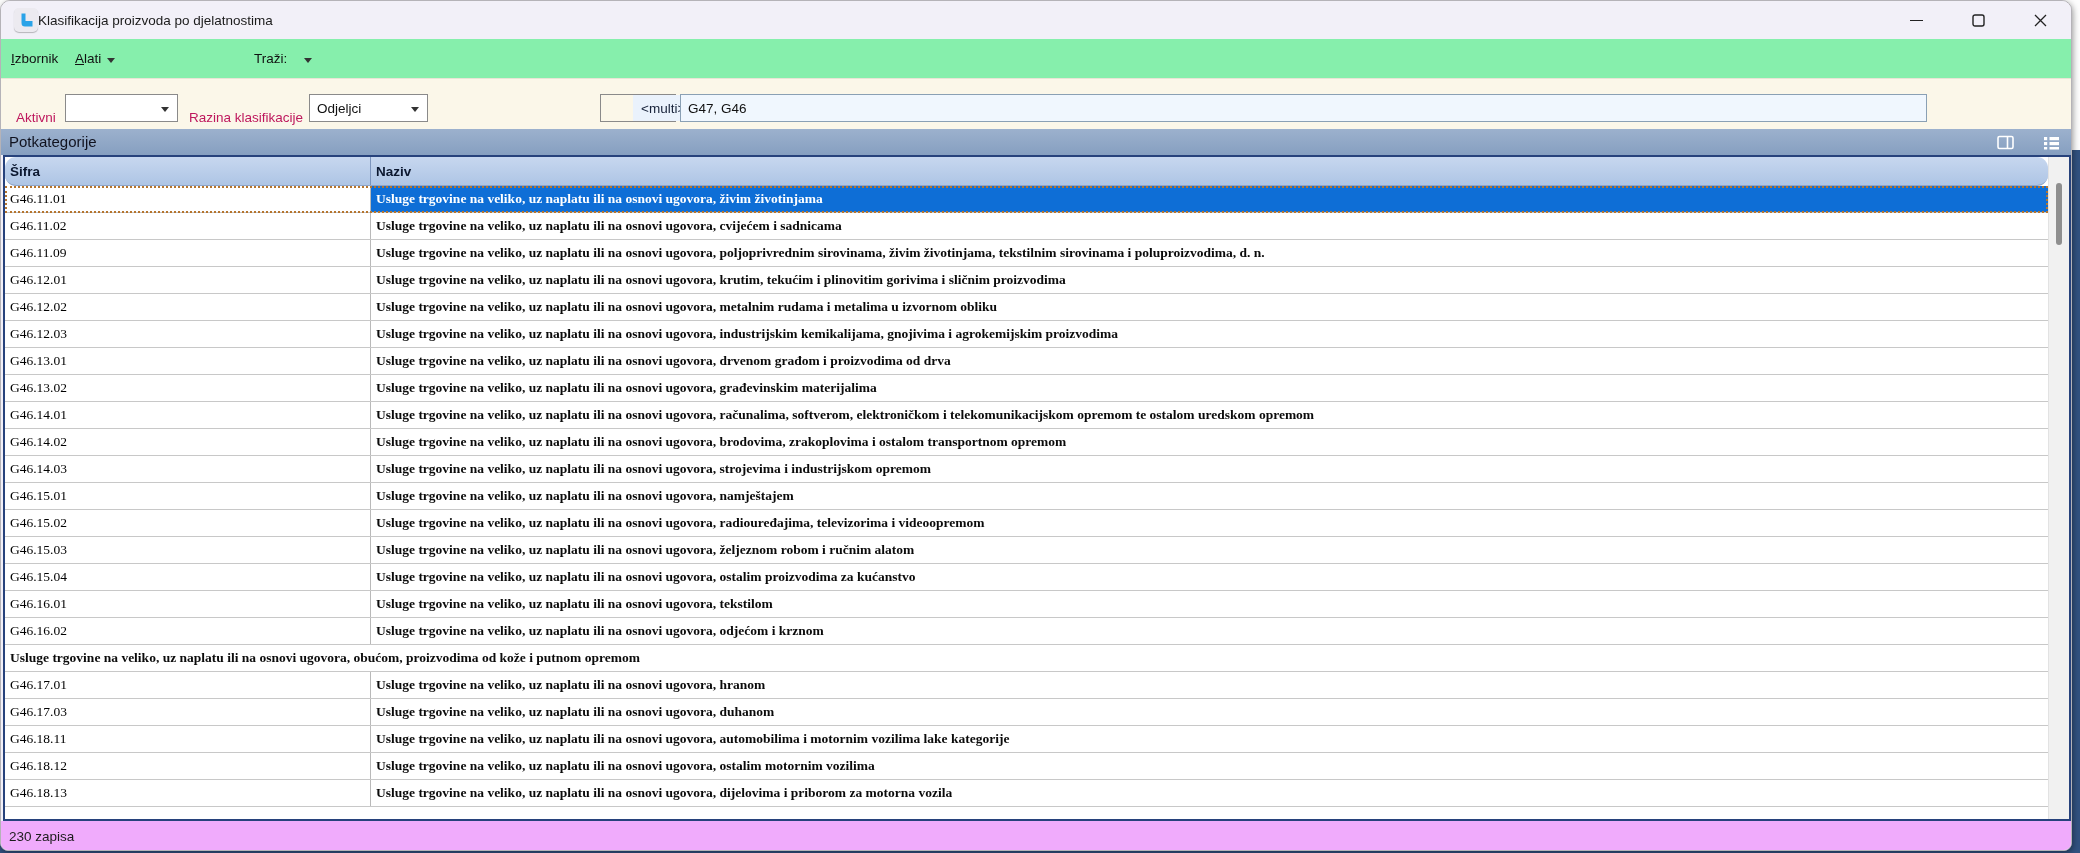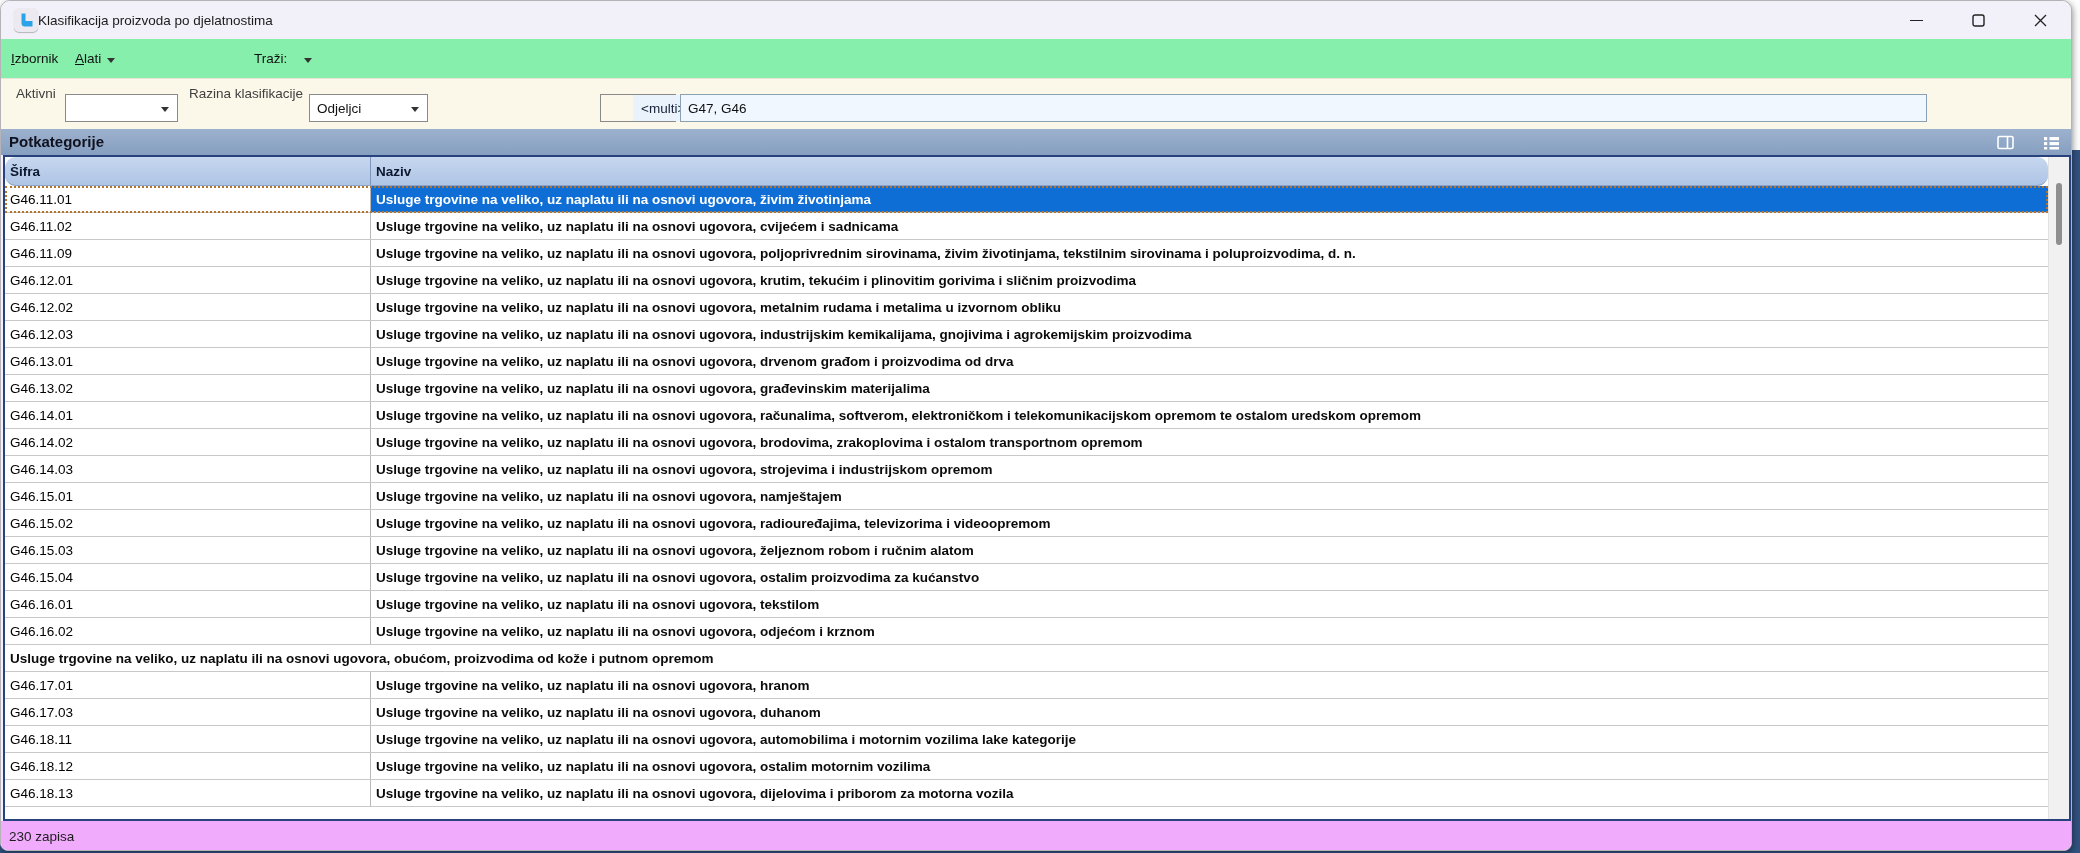--- a/index.html
+++ b/index.html
@@ -29,60 +29,60 @@
   .menu-item { position:absolute; top:0; height:100%; display:flex;
     align-items:center; gap:6px; }
   .mn-first { text-decoration:underline; }
   .arrow-down { width:0; height:0; border-left:4px solid transparent;
     border-right:4px solid transparent; border-top:5px solid #333;
     display:inline-block; margin-top:3px; }
 
   
   .filterbar { position:absolute; left:0; top:77px; right:0; height:51px;
     background:#fbf7e9; border-top:1px solid #e9e5d6; }
-  .flabel { position:absolute; top:1px; height:28px; line-height:28px;
-    font-size:13.5px; color:#404040; }
+  .flabel { position:absolute; top:25px; height:28px; line-height:28px;
+    font-size:13.5px; color:#be185d; }
   .fselect { position:absolute; top:15px; height:28px; background:#fff;
     border:1px solid #8a8a8a; display:flex; align-items:center;
     font-size:13.5px; color:#111; padding-left:7px; }
   .fselect .arrow-down { position:absolute; right:8px; }
   .multi-group { position:absolute; top:15px; height:28px; display:flex;
     border:1px solid #8a8a8a;padding-left:32px; }
   .multi-value { background:#eaf2fc; color:#18233a; font-size:13.5px;
     display:flex; align-items:center; padding:0 8px; flex:1; }
   .multi-btn { width:26px; background:#efedeb; border-left:1px solid #9a9a9a;
     display:flex; align-items:center; justify-content:center; font-size:13px;
     font-weight:bold; color:#222; letter-spacing:1px; padding-bottom:6px; }
   .ftext { position:absolute; top:15px; height:28px; background:#f0f7fe;
     border:1px solid #8aa0b4; font-size:13.5px; color:#111; padding:0 7px;
     font-family:"Liberation Sans", sans-serif; }
 
   
   .potbar { position:absolute; left:0; top:128px; right:0; height:26px;
     background:linear-gradient(180deg,#9cb1cd 0,#869fc0 100%); }
   .potbar-title { position:absolute; left:8px; top:0; height:26px;
-    line-height:25px; font-size:15px; font-weight:bold; color:#10121f; }
+    line-height:25px; font-size:15px; font-weight:normal; color:#10121f; }
   .potbar-icon { position:absolute; top:4px; width:20px; height:18px;
     display:flex; align-items:center; justify-content:center; color:#fff; }
 
   
   .tablewrap { position:absolute; left:2px; top:154px; width:2068px; height:666px;
     border:2px solid #27427c; background:#fff; display:flex; overflow:hidden; }
   .grid-col { flex:1; display:flex; flex-direction:column; overflow:hidden; }
   .grid-head { height:29px; flex:none; display:flex;
     background:linear-gradient(180deg,#c7d7ef 0,#aec5e5 100%);
     border-bottom:1px solid #8fa5c8; font-weight:bold; font-size:13.5px; color:#0c1830;border-radius:11px; }
   .grid-head .hcell { display:flex; align-items:center; padding-left:5px; }
   .hcell.code { width:366px; flex:none; border-right:1px solid #7d95bd; }
   .hcell.name { flex:1; }
   .grid-body { flex:1; overflow:hidden; }
   .grid-row { height:27px; display:flex; border-bottom:1px solid #c8c8c8;
     background:#fff; font-size:13.5px; }
   .grid-row .cell { display:flex; align-items:center; padding-left:5px;
-    overflow:hidden; white-space:nowrap; }
+    overflow:hidden; white-space:nowrap;font-family:Liberation Serif, serif; }
   .cell.code { width:366px; flex:none; border-right:1px solid #b9b9b9; color:#000; }
   .cell.name { flex:1; font-weight:bold; color:#0b0b0b; }
   .grid-row.selected { outline:2px dotted #b5752f; outline-offset:-2px; position:relative; }
   .grid-row.selected .cell.name { background:#0e6ed6; color:#fff; }
   .scroll-col { width:21px; flex:none; background:#f1f1f1; position:relative;
     border-left:1px solid #e2e2e2; }
   .scroll-thumb { position:absolute; left:7px; top:26px; width:6px; height:62px;
     background:#8f8f8f; border-radius:3px; }
 
   

